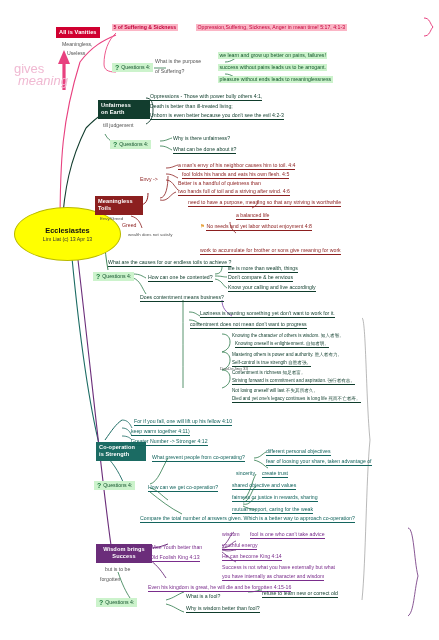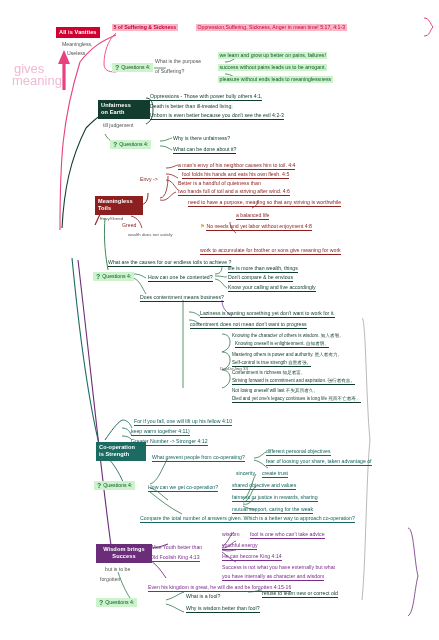--- a/index.html
+++ b/index.html
@@ -120,26 +120,30 @@
     <path d="M248 592 C 256 592, 258 590, 262 590" stroke="#2d7a4a" stroke-width=".8" fill="none"></path>
 
     <path d="M424 18 C 430 18, 430 24, 433 27 C 430 30, 430 36, 424 36" stroke="#e8417f" stroke-width="1" fill="none"></path>
     <path d="M362 318 C 366 318, 366 400, 370 440 C 366 480, 366 560, 362 600" stroke="#8a8a8a" stroke-width=".6" fill="none"></path>
     <path d="M408 528 C 414 528, 414 560, 418 576 C 414 592, 414 612, 408 616" stroke="#6b2d7a" stroke-width=".8" fill="none"></path>
 
     <path d="M64 90 L 64 58" stroke="#e8417f" stroke-width="3.2" fill="none"></path>
     <path d="M58 64 L 64 50 L 70 64 Z" fill="#e8417f"></path>
   </svg>
 
+  <div class="node root">
+    <div class="t1">Ecclesiastes</div>
+    <div class="t2">Lim Liat (c) 13 Apr 13</div>
+  </div>
 
   <div class="node chip red" style="left:56px;top:27px;">All is Vanities</div>
   <div class="node c-gray" style="left:62px;top:41px;">Meaningless,</div>
   <div class="node c-gray" style="left:67px;top:50px;">Useless</div>
   <div class="node bigfaint" style="left:14px;top:60px;">gives</div>
-  <div class="node bigfaint" style="left:12px;top:72px;">meaning</div>
+  <div class="node bigfaint" style="left:18px;top:72px;font-style:italic;">meaning</div>
 
   <div class="node hl hl-pink" style="left:112px;top:24px;font-weight:bold;">5 of Suffering &amp; Sickness</div>
   <div class="node hl hl-pink" style="left:196px;top:24px;">Oppression,Suffering, Sickness, Anger in  mean time! 5:17, 4:1-3</div>
 
   <div class="node qchip" style="left:112px;top:63px;">
     <span class="qmark">?</span>
     <span>Questions 4:</span>
   </div>
   <div class="node c-gray" style="left:155px;top:58px;">What is the purpose</div>
   <div class="node c-gray" style="left:155px;top:68px;">of Suffering?</div>

